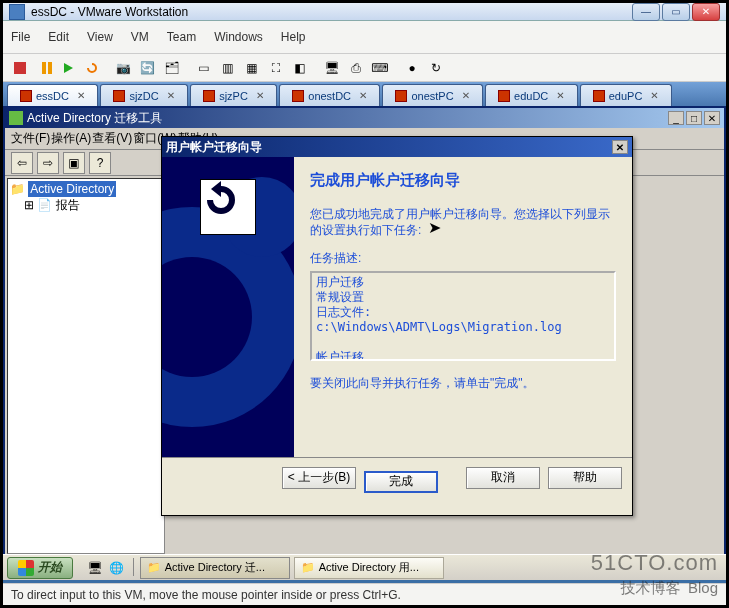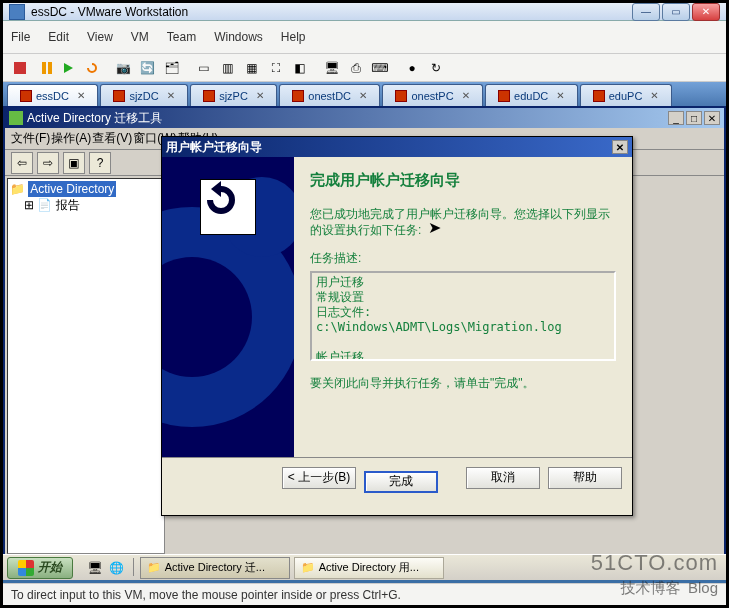--- a/index.html
+++ b/index.html
@@ -43,21 +43,21 @@
 
 
 .wizard { position:absolute; top:30px; left:158px; width:472px; height:380px; background:#ece9d8; border:1px solid #000; box-shadow:2px 2px 4px rgba(0,0,0,.4); }
 .wiz-title { height:20px; background:linear-gradient(90deg,#0a246a,#3a6aca); color:#fff; font-size:12px; font-weight:bold; display:flex; align-items:center; padding:0 4px; }
 .wiz-title .sp { flex:1; }
 .wiz-title .b { width:16px; height:14px; background:#d4d0c8; color:#000; border:1px solid #888; font-size:10px; display:flex; align-items:center; justify-content:center; font-family:Arial;}
 .wiz-body { display:flex; height:300px; }
 .wiz-side { width:132px; background:#00005a; position:relative; }
 .wiz-side svg { position:absolute; top:0; left:0; }
 .wiz-side .iconbox { position:absolute; left:38px; top:22px; width:56px; height:56px; background:#fff; display:flex; align-items:center; justify-content:center; border:1px solid #000; }
-.wiz-main { flex:1; padding:14px 16px 6px 16px; background:#ece9d8; font-size:12px; color:#15803d; }
+.wiz-main { flex:1; padding:14px 16px 6px 16px; background:#ece9d8; font-size:12px; color:#1d4ed8; }
 .wiz-main h2 { font-size:15px; font-weight:bold; margin-bottom:16px; }
 .wiz-main .desc { margin-bottom:12px; line-height:1.35; }
 .wiz-main .lbl { margin-bottom:4px; }
 .wiz-main .tbox { width:100%; height:90px; border:2px inset #fff; background:#ece9d8; padding:2px 4px; font-family:SimSun, monospace; font-size:12px; line-height:1.25; white-space:pre-wrap; overflow:hidden; }
 .wiz-main .hint { margin-top:14px; }
 .wiz-btns { height:40px; border-top:1px solid #888; display:flex; align-items:center; justify-content:flex-end; padding:0 10px; gap:8px; background:#ece9d8; }
 .btn { width:74px; height:22px; border:1px solid #888; background:linear-gradient(#fefefe,#e2e2dc); font-size:12px; display:flex; align-items:center; justify-content:center; box-shadow:1px 1px 0 #fff inset; }
 .btn.def { border:2px solid #2a5aca;margin-top:8px; }
 
 

